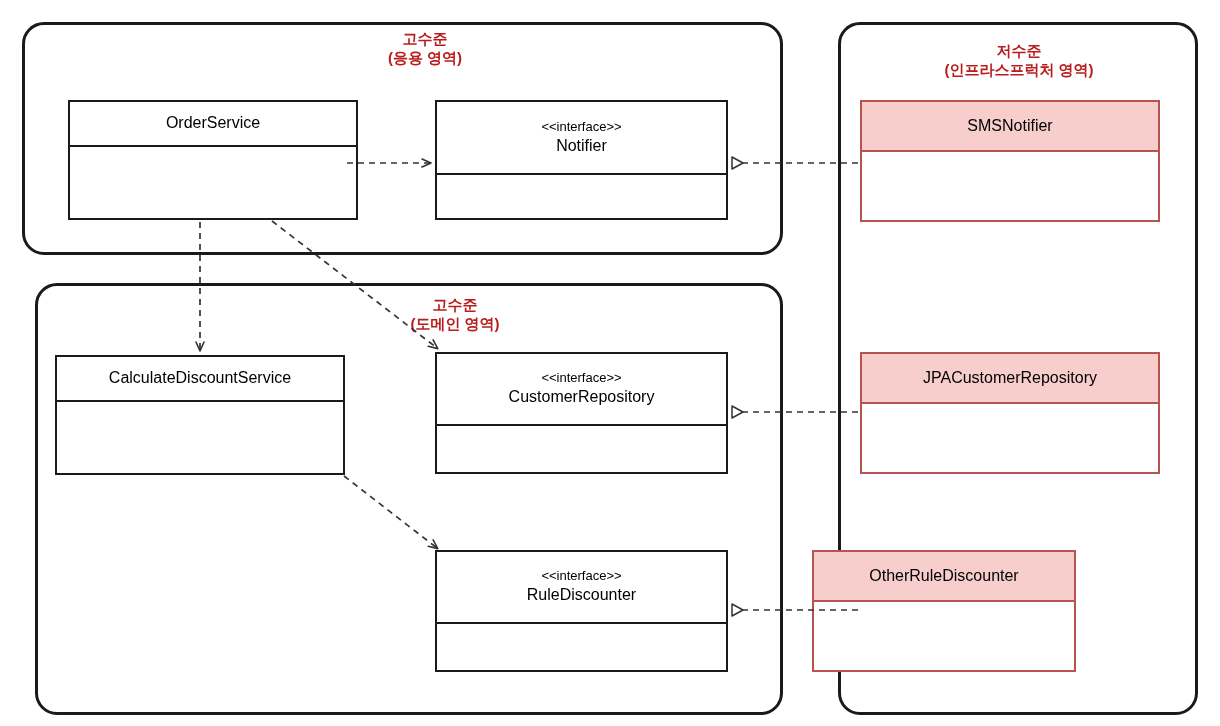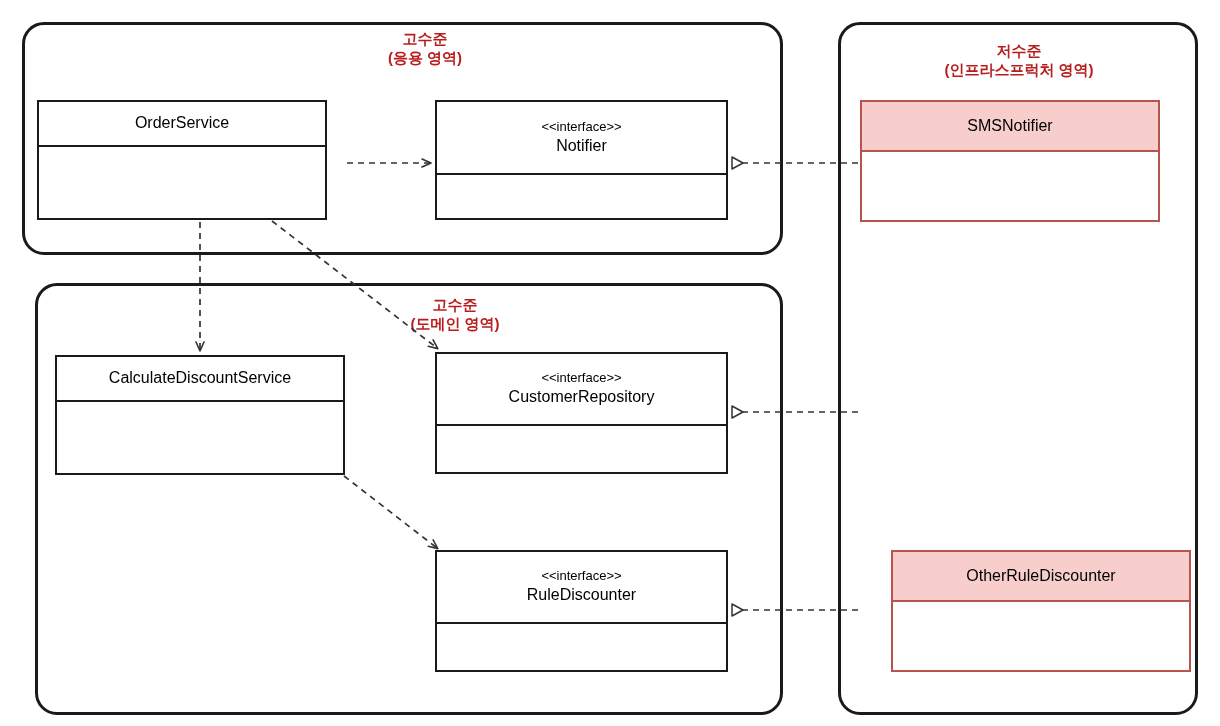--- a/index.html
+++ b/index.html
@@ -106,21 +106,21 @@
 
   <div class="zone-label" style="left:300px; top:30px; width:250px;">고수준
 (응용 영역)</div>
 
   <div class="zone-label" style="left:330px; top:296px; width:250px;">고수준
 (도메인 영역)</div>
 
   <div class="zone-label" style="left:878px; top:30px; width:282px;margin-top:12px;">저수준
 (인프라스프럭처  영역)</div>
 
-  <div class="umlbox" style="left:37px; top:100px; width:290px; height:120px;gap:48px;">
+  <div class="umlbox" style="left:68px; top:100px; width:290px; height:120px;gap:48px;">
     <div class="head" style="height:45px;">
       <span class="cname">OrderService</span>
     </div>
     <div class="body"></div>
   </div>
 
   <div class="umlbox" style="left:435px; top:100px; width:293px; height:120px;">
     <div class="head" style="height:73px;">
       <span class="stereo">&lt;&lt;interface&gt;&gt;</span>
       <span class="cname">Notifier</span>
@@ -143,30 +143,36 @@
   </div>
 
   <div class="umlbox" style="left:435px; top:352px; width:293px; height:122px;">
     <div class="head" style="height:72px;">
       <span class="stereo">&lt;&lt;interface&gt;&gt;</span>
       <span class="cname">CustomerRepository</span>
     </div>
     <div class="body"></div>
   </div>
 
+  <div class="umlbox pink" style="left:860px; top:352px; width:300px; height:122px;">
+    <div class="head" style="height:50px;">
+      <span class="cname">JPACustomerRepository</span>
+    </div>
+    <div class="body"></div>
+  </div>
 
   <div class="umlbox" style="left:435px; top:550px; width:293px; height:122px;">
     <div class="head" style="height:72px;">
       <span class="stereo">&lt;&lt;interface&gt;&gt;</span>
       <span class="cname">RuleDiscounter</span>
     </div>
     <div class="body"></div>
   </div>
 
-  <div class="umlbox pink" style="left:891px; top:550px; width:300px; height:122px;">
+  <div class="umlbox pink" style="left:812px; top:550px; width:264px; height:122px;">
     <div class="head" style="height:50px;">
       <span class="cname">OtherRuleDiscounter</span>
     </div>
     <div class="body"></div>
   </div>
 
   <svg id="wires" viewBox="0 0 1220 726">
     <defs>
       <marker id="openArrow" markerWidth="12" markerHeight="12" refX="9" refY="5" orient="auto" markerUnits="userSpaceOnUse">
         <path d="M1,1 L10,5 L1,9" fill="none" stroke="#333333" stroke-width="1.6" stroke-linecap="round" stroke-linejoin="round"></path>

